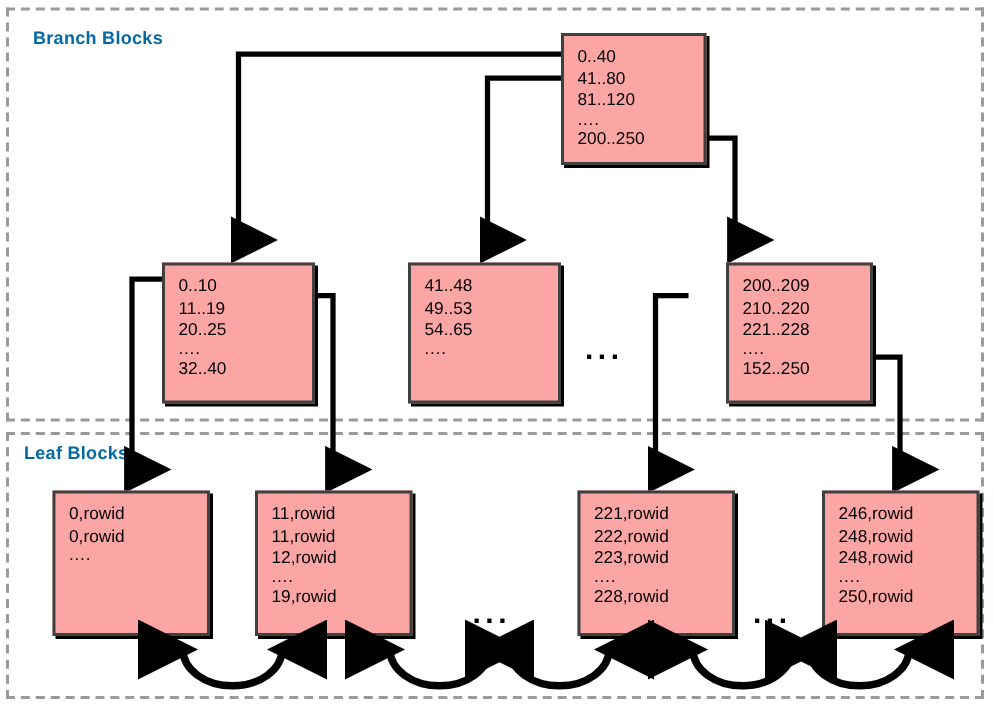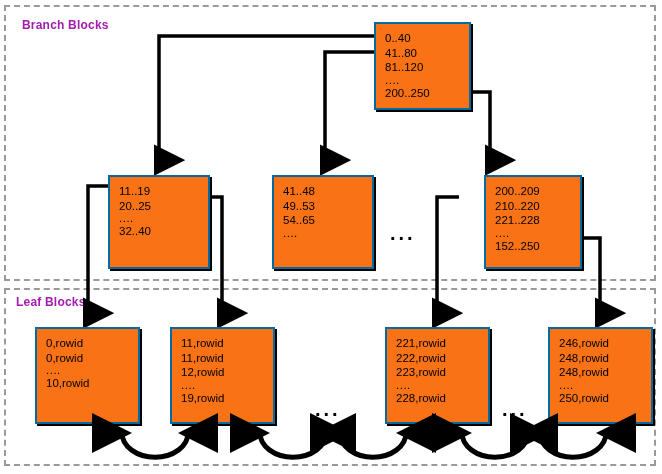--- a/index.html
+++ b/index.html
@@ -32,32 +32,32 @@
   #leaf-region {
     left: 4px;
     top: 288px;
     width: 652px;
     height: 178px;
   }
   .region-label {
     position: absolute;
     font-size: 12px;
     font-weight: bold;
-    color: #a21caf;
+    color: #0369a1;
     letter-spacing: 0.2px;
     white-space: nowrap;
   }
   #branch-label { left: 22px; top: 18px; }
   #leaf-label   { left: 16px; top: 295px; }
 
   .node-box {
     position: absolute;
     box-sizing: border-box;
-    background: #f97316;
-    border: 2px solid #0369a1;
+    background: #fca5a5;
+    border: 2px solid #404040;
     box-shadow: 2px 2px 0 #000000;
     padding: 7px 0 0 9px;
     z-index: 5;
   }
   .node-box .line {
     font-size: 11.5px;
     line-height: 14.5px;
     color: #000000;
     white-space: nowrap;
   }
@@ -146,20 +146,21 @@
 
   <div class="node-box" id="root-block">
     <div class="line">0..40</div>
     <div class="line">41..80</div>
     <div class="line">81..120</div>
     <div class="line dots">....</div>
     <div class="line">200..250</div>
   </div>
 
   <div class="node-box" id="branch-block-1">
+    <div class="line">0..10</div>
     <div class="line">11..19</div>
     <div class="line">20..25</div>
     <div class="line dots">....</div>
     <div class="line">32..40</div>
   </div>
 
   <div class="node-box" id="branch-block-2">
     <div class="line">41..48</div>
     <div class="line">49..53</div>
     <div class="line">54..65</div>
@@ -173,21 +174,20 @@
     <div class="line dots">....</div>
     <div class="line">152..250</div>
   </div>
 
   <div class="ellipsis-h" id="branch-ellipsis">...</div>
 
   <div class="node-box" id="leaf-block-1">
     <div class="line">0,rowid</div>
     <div class="line">0,rowid</div>
     <div class="line dots">....</div>
-    <div class="line">10,rowid</div>
   </div>
 
   <div class="node-box" id="leaf-block-2">
     <div class="line">11,rowid</div>
     <div class="line">11,rowid</div>
     <div class="line">12,rowid</div>
     <div class="line dots">....</div>
     <div class="line">19,rowid</div>
   </div>
 

